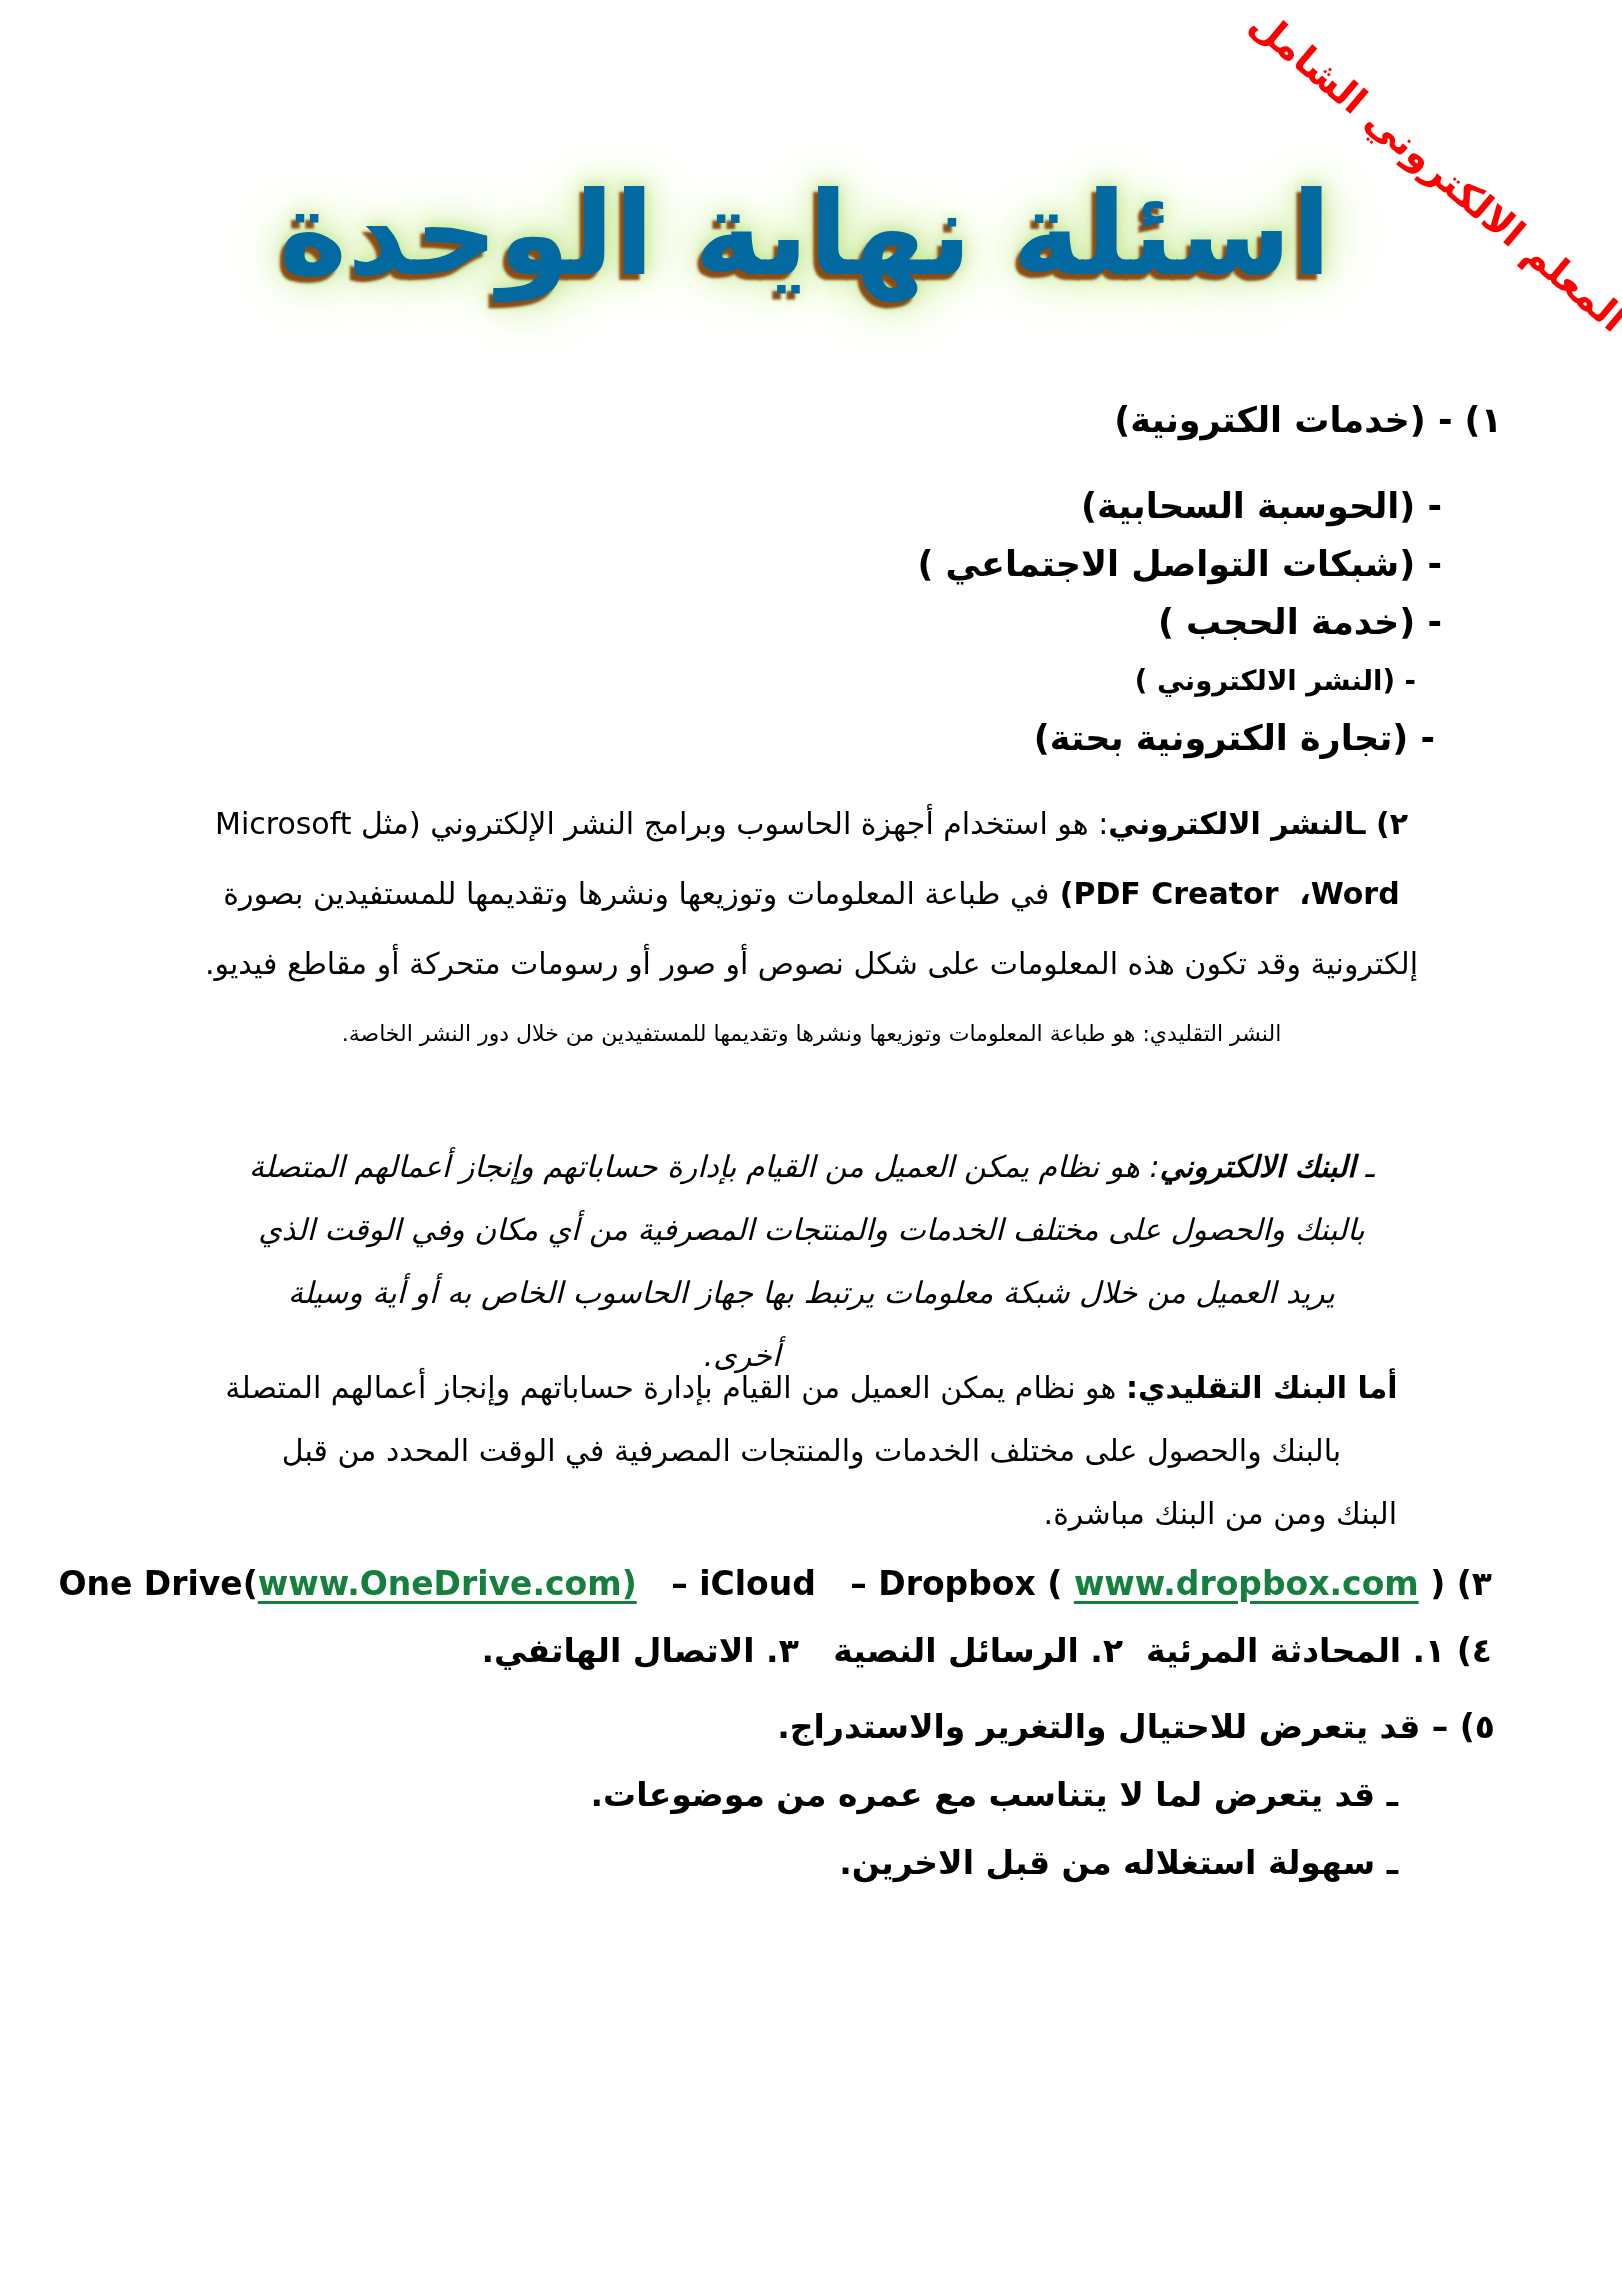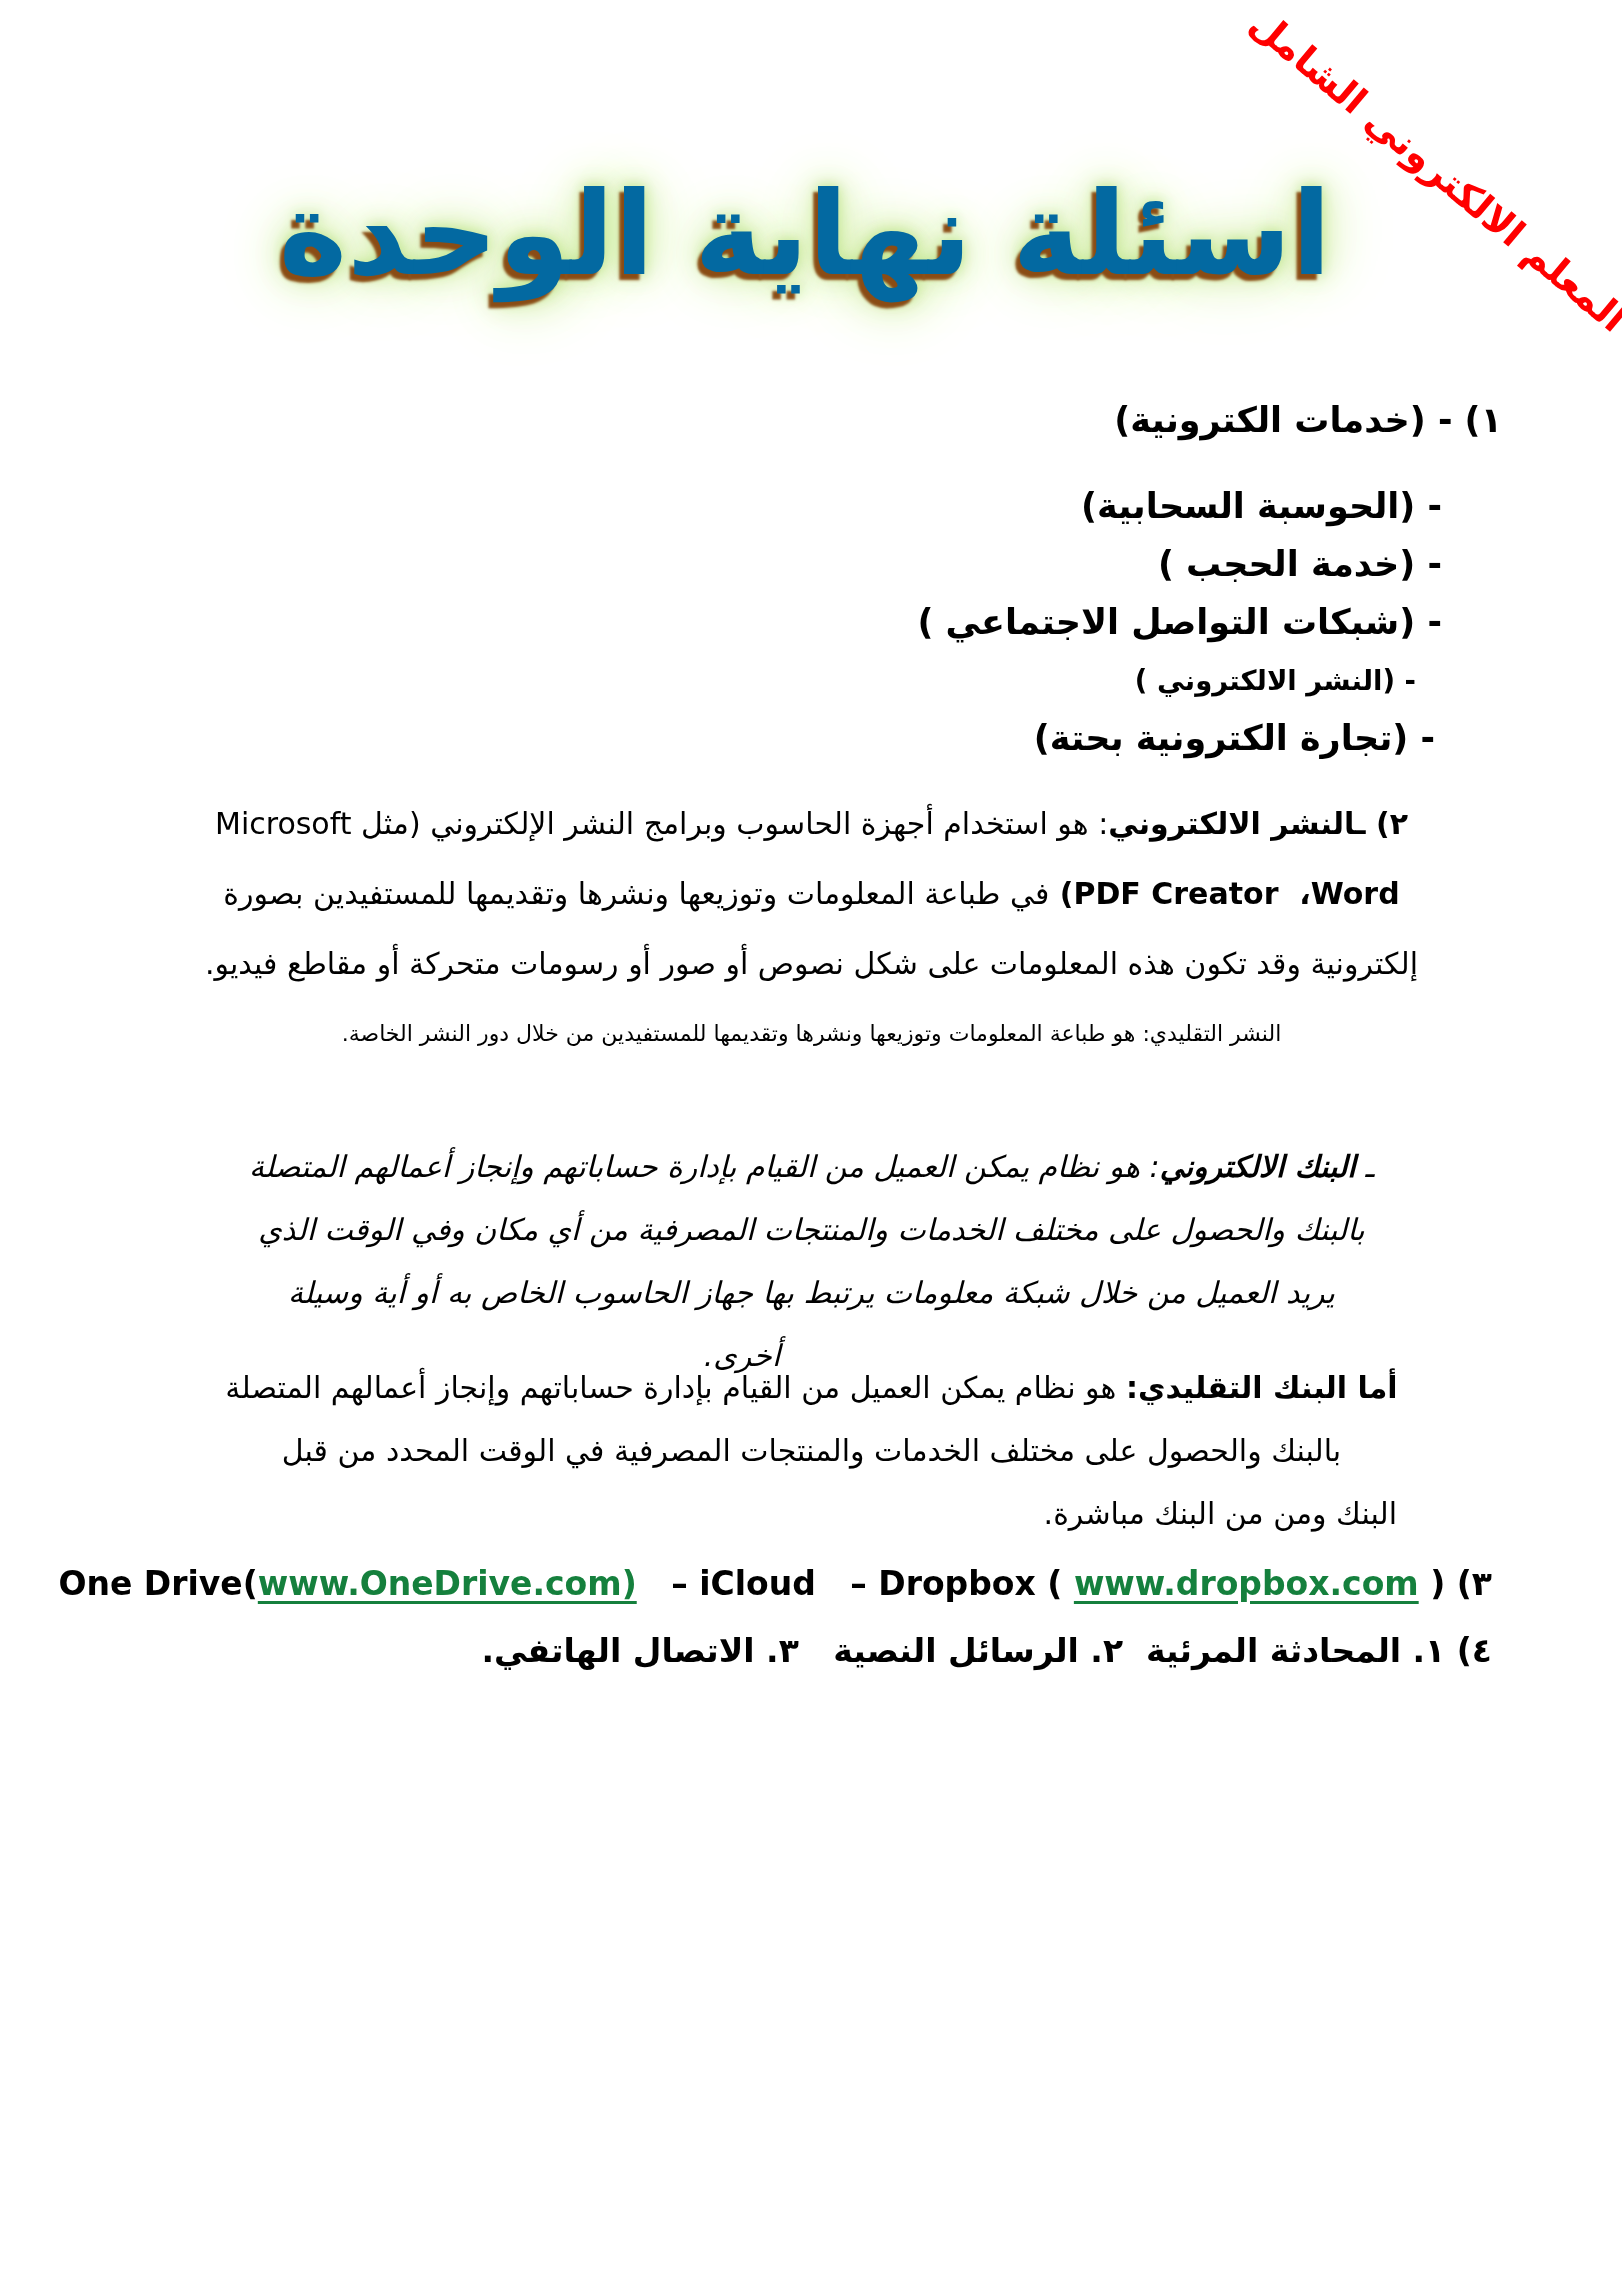--- a/index.html
+++ b/index.html
@@ -55,22 +55,22 @@
 
 <div class="page">
 
   <div class="watermark">المعلم الالكتروني الشامل</div>
 
   <div class="title">اسئلة نهاية الوحدة</div>
 
   <div class="q1" id="q1-list" dir="rtl">
       <div class="line"><span class="b">١) - (خدمات الكترونية)</span></div>
       <div class="line"><span class="b">- (الحوسبة السحابية)</span></div>
+      <div class="line"><span class="b">- (شبكات التواصل الاجتماعي )</span></div>
       <div class="line"><span class="b">- (خدمة الحجب )</span></div>
-      <div class="line"><span class="b">- (شبكات التواصل الاجتماعي )</span></div>
       <div class="line"><span class="b">- (النشر الالكتروني )</span></div>
       <div class="line"><span class="b">-  (تجارة الكترونية بحتة)</span></div>
     </div>
 
   <div class="para" id="q2-para" dir="rtl">
       <div class="line"><span class="b">٢) ـ</span><span class="b">النشر الالكتروني</span><span>: هو استخدام أجهزة الحاسوب  وبرامج النشر الإلكتروني (مثل </span><span dir="ltr">Microsoft</span></div>
       <div class="line"><span class="b" dir="ltr">Word</span><span class="b">، </span><span class="b" dir="ltr">PDF Creator </span><span class="b">) </span><span>في طباعة المعلومات وتوزيعها ونشرها وتقديمها للمستفيدين بصورة</span></div>
       <div class="line"><span>إلكترونية وقد تكون هذه المعلومات على شكل نصوص أو صور أو رسومات متحركة أو مقاطع فيديو.</span></div>
       <div class="line"><span>النشر التقليدي: هو طباعة المعلومات وتوزيعها ونشرها وتقديمها للمستفيدين من خلال دور النشر الخاصة.</span></div>
     </div>
@@ -89,15 +89,20 @@
     </div>
 
   <div class="q3" id="q3-line" dir="rtl">
       <div class="line"><span class="b">٣) </span><span dir="ltr"><span class="b">One Drive(</span><a class="lnk b" href="#">www.OneDrive.com)</a><span class="b">&nbsp;&nbsp; – iCloud&nbsp;&nbsp; – Dropbox ( </span><a class="lnk b" href="#">www.dropbox.com</a><span class="b"> )</span></span></div>
     </div>
 
   <div class="q4" id="q4-line" dir="rtl">
       <div class="line"><span class="b">٤) ١. المحادثة المرئية &nbsp;٢. الرسائل النصية &nbsp; ٣. الاتصال الهاتفي.</span></div>
     </div>
 
+  <div class="q5" id="q5-block" dir="rtl">
+      <div class="line"><span class="b">٥) – قد يتعرض للاحتيال والتغرير والاستدراج.</span></div>
+      <div class="line"><span class="b">ـ قد يتعرض لما لا يتناسب مع عمره من موضوعات.</span></div>
+      <div class="line"><span class="b">ـ سهولة استغلاله من قبل الاخرين.</span></div>
+    </div>
 
 </div>
 
 
 </body></html>

